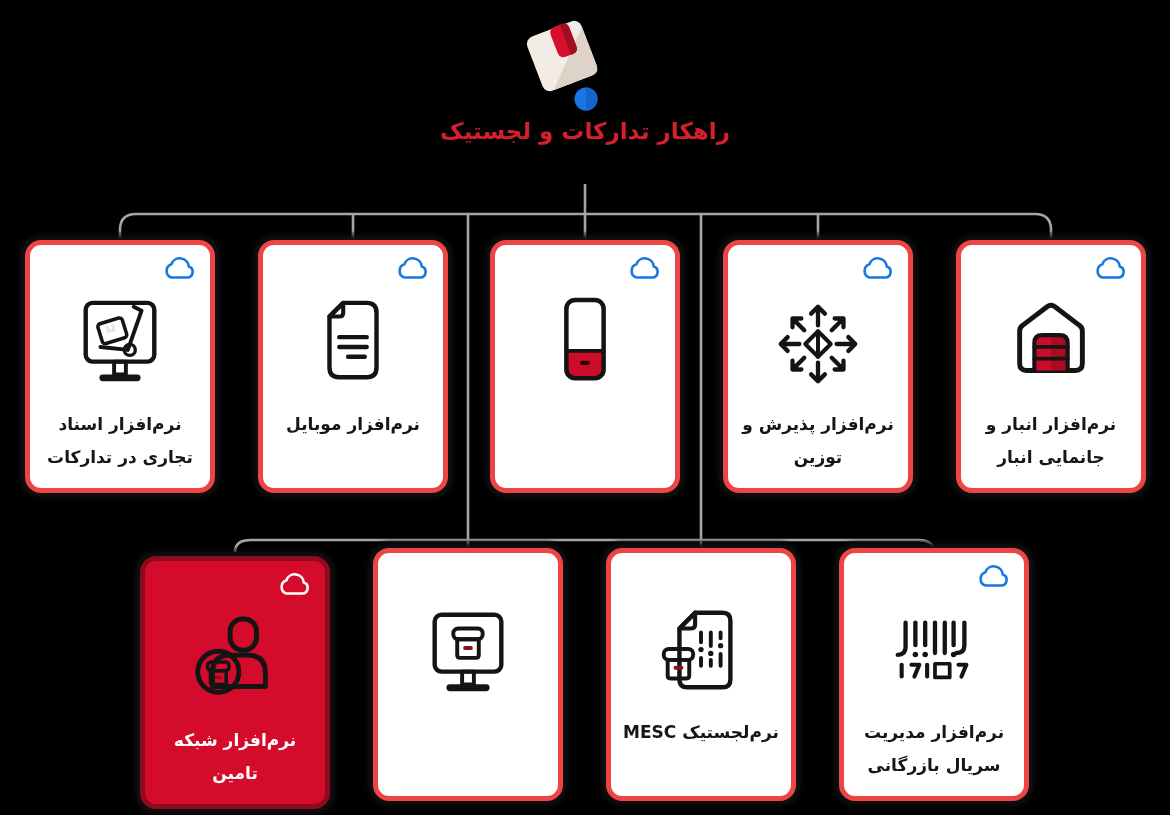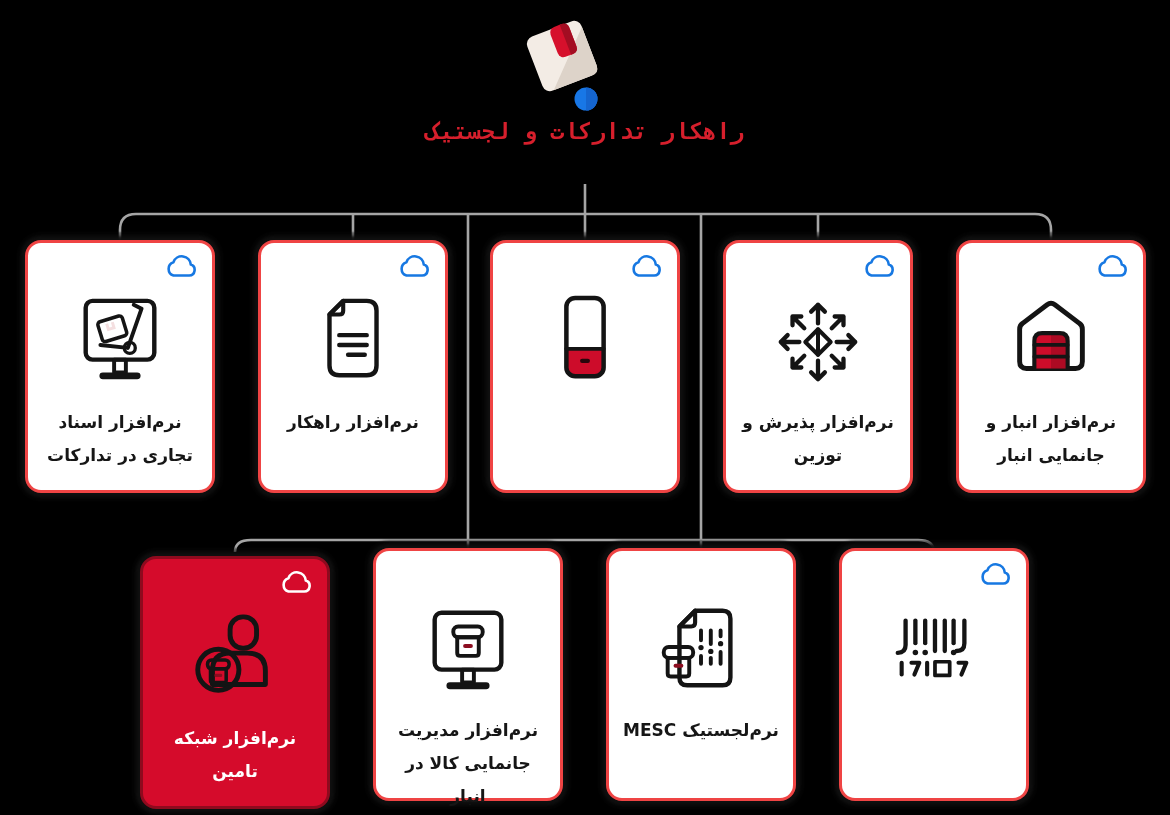--- a/index.html
+++ b/index.html
@@ -6,28 +6,28 @@
   body{
     width:1170px;height:815px;position:relative;overflow:hidden;
     background:#000;
     font-family:"DejaVu Sans","Liberation Sans",sans-serif;
   }
   
   .logo{position:absolute;left:505px;top:6px;width:160px;height:112px;}
   .title{
     position:absolute;top:118px;left:0;width:1170px;
     text-align:center;direction:rtl;
-    font-size:23px;font-weight:bold;letter-spacing:0;font-family:Liberation Mono, monospace;
+    font-size:23px;font-weight:bold;letter-spacing:0;
   }
   
   .connectors{position:absolute;left:0;top:0;z-index:0;}
   
   .card{
     position:absolute;width:190px;height:253px;z-index:1;
-    background:#fff;border:3px solid #ef4444;border-radius:16px;
+    background:#fff;border:5px solid #ef4444;border-radius:16px;
     box-sizing:border-box;
     box-shadow:0 0 3px 4px rgba(16,16,16,.95),0 0 2px 8px rgba(12,12,12,.45);
   }
   .card.red{background:#d50b2b;border-color:#8e0a1e;}
   .cloud{position:absolute;top:12px;right:13px;width:36px;height:24px;}
   .icon{position:absolute;top:50px;left:50%;transform:translateX(-50%);width:98px;height:98px;}
   .card-label{
     position:absolute;top:163px;left:9px;right:9px;
     text-align:center;direction:rtl;
     font-size:17px;font-weight:bold;line-height:33px;color:#161616;
@@ -87,21 +87,21 @@
 
 <div class="card" style="left:258px;top:240px;">
   <svg class="cloud" viewBox="0 0 36 24">
     <path class="ink" style="stroke:#1778e2;stroke-width:2.6" d="M10.5 20.5 H26.2 A5.6 5.6 0 0 0 27.8 9.6 A9 9 0 0 0 10.4 7.2 A7 7 0 0 0 10.5 20.5 Z"></path>
   </svg>
   <svg class="icon" viewBox="0 0 100 100">
     <path d="M40 8 H64 Q74 8 74 18 V74 Q74 84 64 84 H36 Q26 84 26 74 V22 Z" fill="#f9ece8" class="ink" style="stroke-width:4.5"></path>
     <path d="M40 8 V18 Q40 22 36 22 H26 Z" fill="#cd0c2a" class="ink" style="stroke-width:4.2"></path>
     <path class="ink" style="stroke-width:4.5" d="M36 43 H64 M36 53 H64 M45 63 H62"></path>
   </svg>
-  <div class="card-label">نرم‌افزار راهکار</div>
+  <div class="card-label">نرم‌افزار موبایل</div>
 </div>
 
 <div class="card" style="left:490px;top:240px;">
   <svg class="cloud" viewBox="0 0 36 24">
     <path class="ink" style="stroke:#1778e2;stroke-width:2.6" d="M10.5 20.5 H26.2 A5.6 5.6 0 0 0 27.8 9.6 A9 9 0 0 0 10.4 7.2 A7 7 0 0 0 10.5 20.5 Z"></path>
   </svg>
   <svg class="icon" viewBox="0 0 100 100">
     <path d="M31 57 H69 V76 Q69 85 60 85 H40 Q31 85 31 76 Z" fill="#cd0c2a"></path>
     <rect x="45" y="67" width="10" height="4.5" rx="2" fill="#2a060c"></rect>
     <rect x="31" y="5" width="38" height="80" rx="9" class="ink" style="stroke-width:4.6"></rect>
@@ -161,21 +161,20 @@
 
 <div class="card" style="left:373px;top:548px;">
   <svg class="icon" viewBox="0 0 100 100">
     <rect x="16" y="12" width="68" height="58" rx="7" fill="#f9ece8" class="ink" style="stroke-width:4.5"></rect>
     <rect x="35" y="26" width="30" height="11" rx="5" fill="#cd0c2a" class="ink" style="stroke-width:4"></rect>
     <path d="M39 37 H61 V53 Q61 56 58 56 H42 Q39 56 39 53 Z" fill="#cd0c2a" class="ink" style="stroke-width:4"></path>
     <rect x="45" y="44" width="10" height="4" rx="2" fill="#8c0d20"></rect>
     <rect x="44" y="70" width="12" height="13" fill="#f9ece8" class="ink" style="stroke-width:4"></rect>
     <rect x="28" y="83" width="44" height="7" rx="3.5" fill="#141414"></rect>
   </svg>
-  <div class="card-label">نرم‌افزار مدیریت جانمایی کالا در انبار</div>
 </div>
 
 <div class="card" style="left:606px;top:548px;">
   <svg class="icon" viewBox="0 0 100 100">
     <path d="M44 10 H72 Q80 10 80 18 V78 Q80 86 72 86 H36 Q28 86 28 78 V26 Z" fill="#f9ece8" class="ink" style="stroke-width:4.5"></path>
     <path d="M44 10 V22 Q44 26 40 26 H28 Z" fill="#ffffff" class="ink" style="stroke-width:4.2"></path>
     <g class="ink" style="stroke-width:4">
       <path d="M50 30 V40 M50 56 V64"></path>
       <path d="M60 30 V44 M60 58 V64"></path>
       <path d="M70 30 V36 M70 52 V64"></path>
@@ -212,13 +211,14 @@
       <circle cx="70" cy="52.5" r="2.8"></circle>
     </g>
     <g class="ink" style="stroke-width:4.2">
       <path d="M17 63 V75"></path>
       <path d="M27 63 H35 L30 75"></path>
       <path d="M43 63 V75"></path>
       <path d="M75 63 H83 L78 75"></path>
     </g>
     <rect x="51" y="62" width="15" height="14" fill="#cd0c2a" class="ink" style="stroke-width:3.8"></rect>
   </svg>
+  <div class="card-label">نرم‌افزار مدیریت سریال بازرگانی</div>
 </div>
 
 </body></html>

